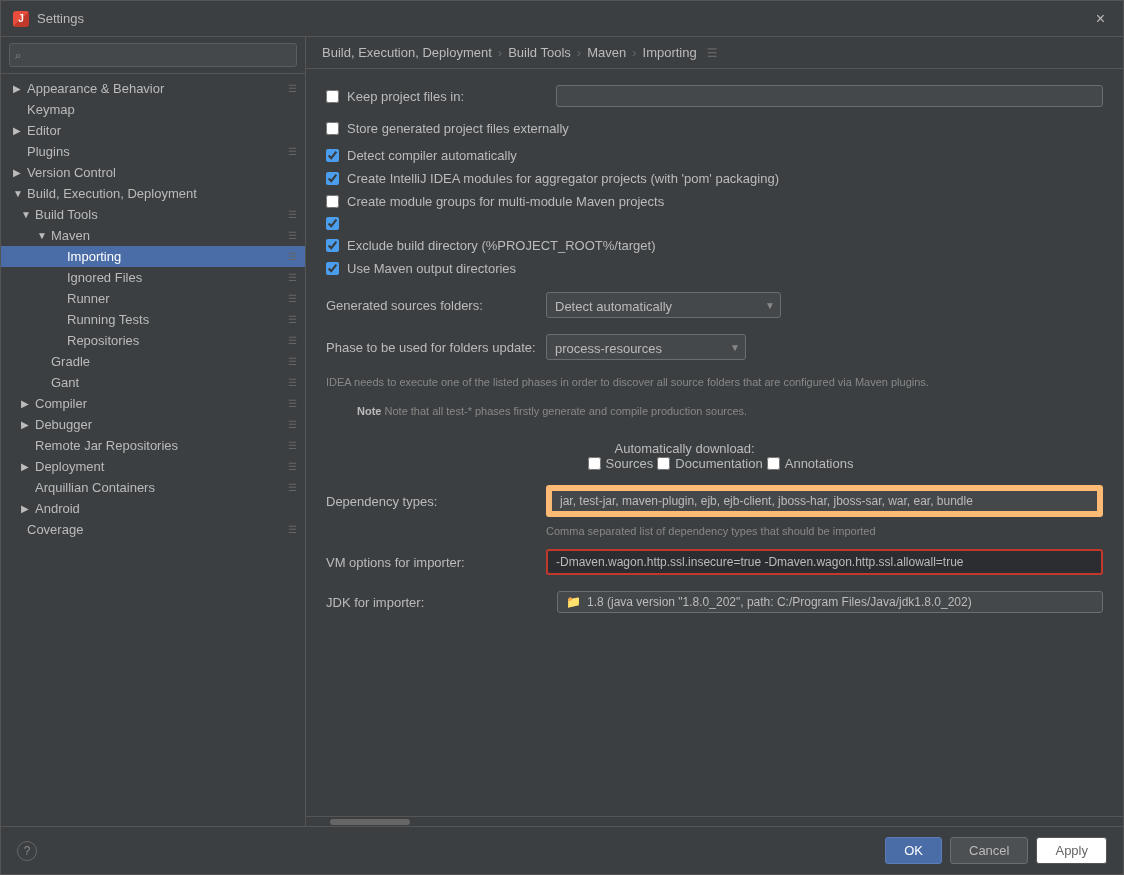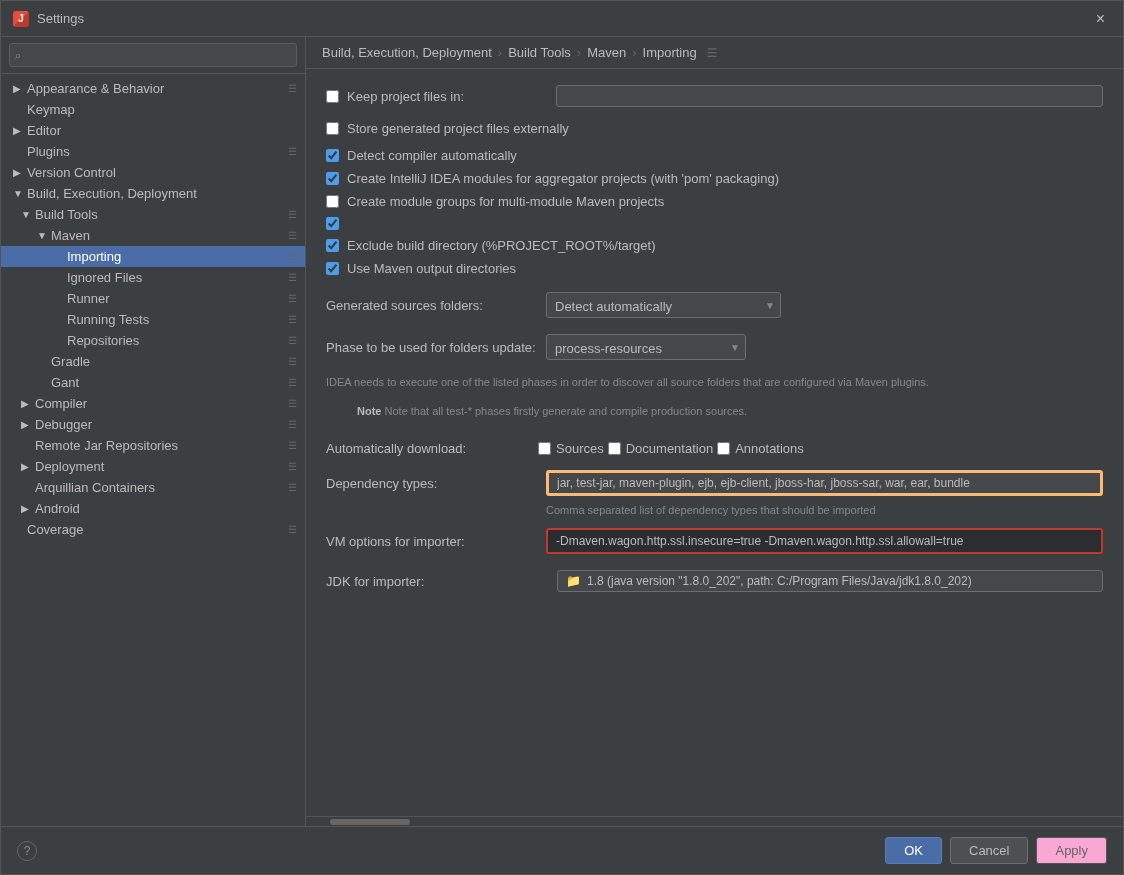--- a/index.html
+++ b/index.html
@@ -203,20 +203,21 @@
       margin-left: 0;
       margin-bottom: 12px;
       line-height: 1.5;
       max-width: 790px;
     }
     .info-text .note-bold { color: #bbbbbb; font-weight: bold; padding-left: 31px; }
     .auto-download-row {
       display: flex;
       align-items: center;
       margin-bottom: 8px;
+      flex-direction: column;
     }
     .auto-download-row .form-label {
       min-width: 200px;
     }
     .checkbox-group {
       display: flex;
       align-items: center;
       gap: 4px;
       padding-left: 12px;
     }
@@ -227,21 +228,21 @@
       font-size: 13px;
       color: #bbbbbb;
     }
     .checkbox-inline input[type=checkbox] {
       accent-color: #4a9eed;
       width: 13px;
       height: 13px;
     }
     .dep-types-input {
       background: #45484a;
-      border: 3px solid #fdba74;
+      border: 6px solid #fdba74;
       border-radius: 3px;
       color: #bbbbbb;
       padding: 3px 8px;
       font-size: 12px;
       width: 570px;
       outline: none;
     }
     .dep-hint {
       font-size: 11px;
       color: #888;
@@ -315,21 +316,21 @@
       background: #4a6da7;
       border-color: #5a7db7;
       color: white;
     }
     .btn-secondary {
       background: #4c5052;
       border-color: #6b6d70;
       color: #bbbbbb;
     }
     .btn-disabled {
-      background: #f9a8d4;
+      background: #ffffff;
       border-color: #555;
       color: #666;
       cursor: default;
     }
     .help-icon {
       width: 20px;
       height: 20px;
       border-radius: 50%;
       border: 1px solid #666;
       display: flex;

